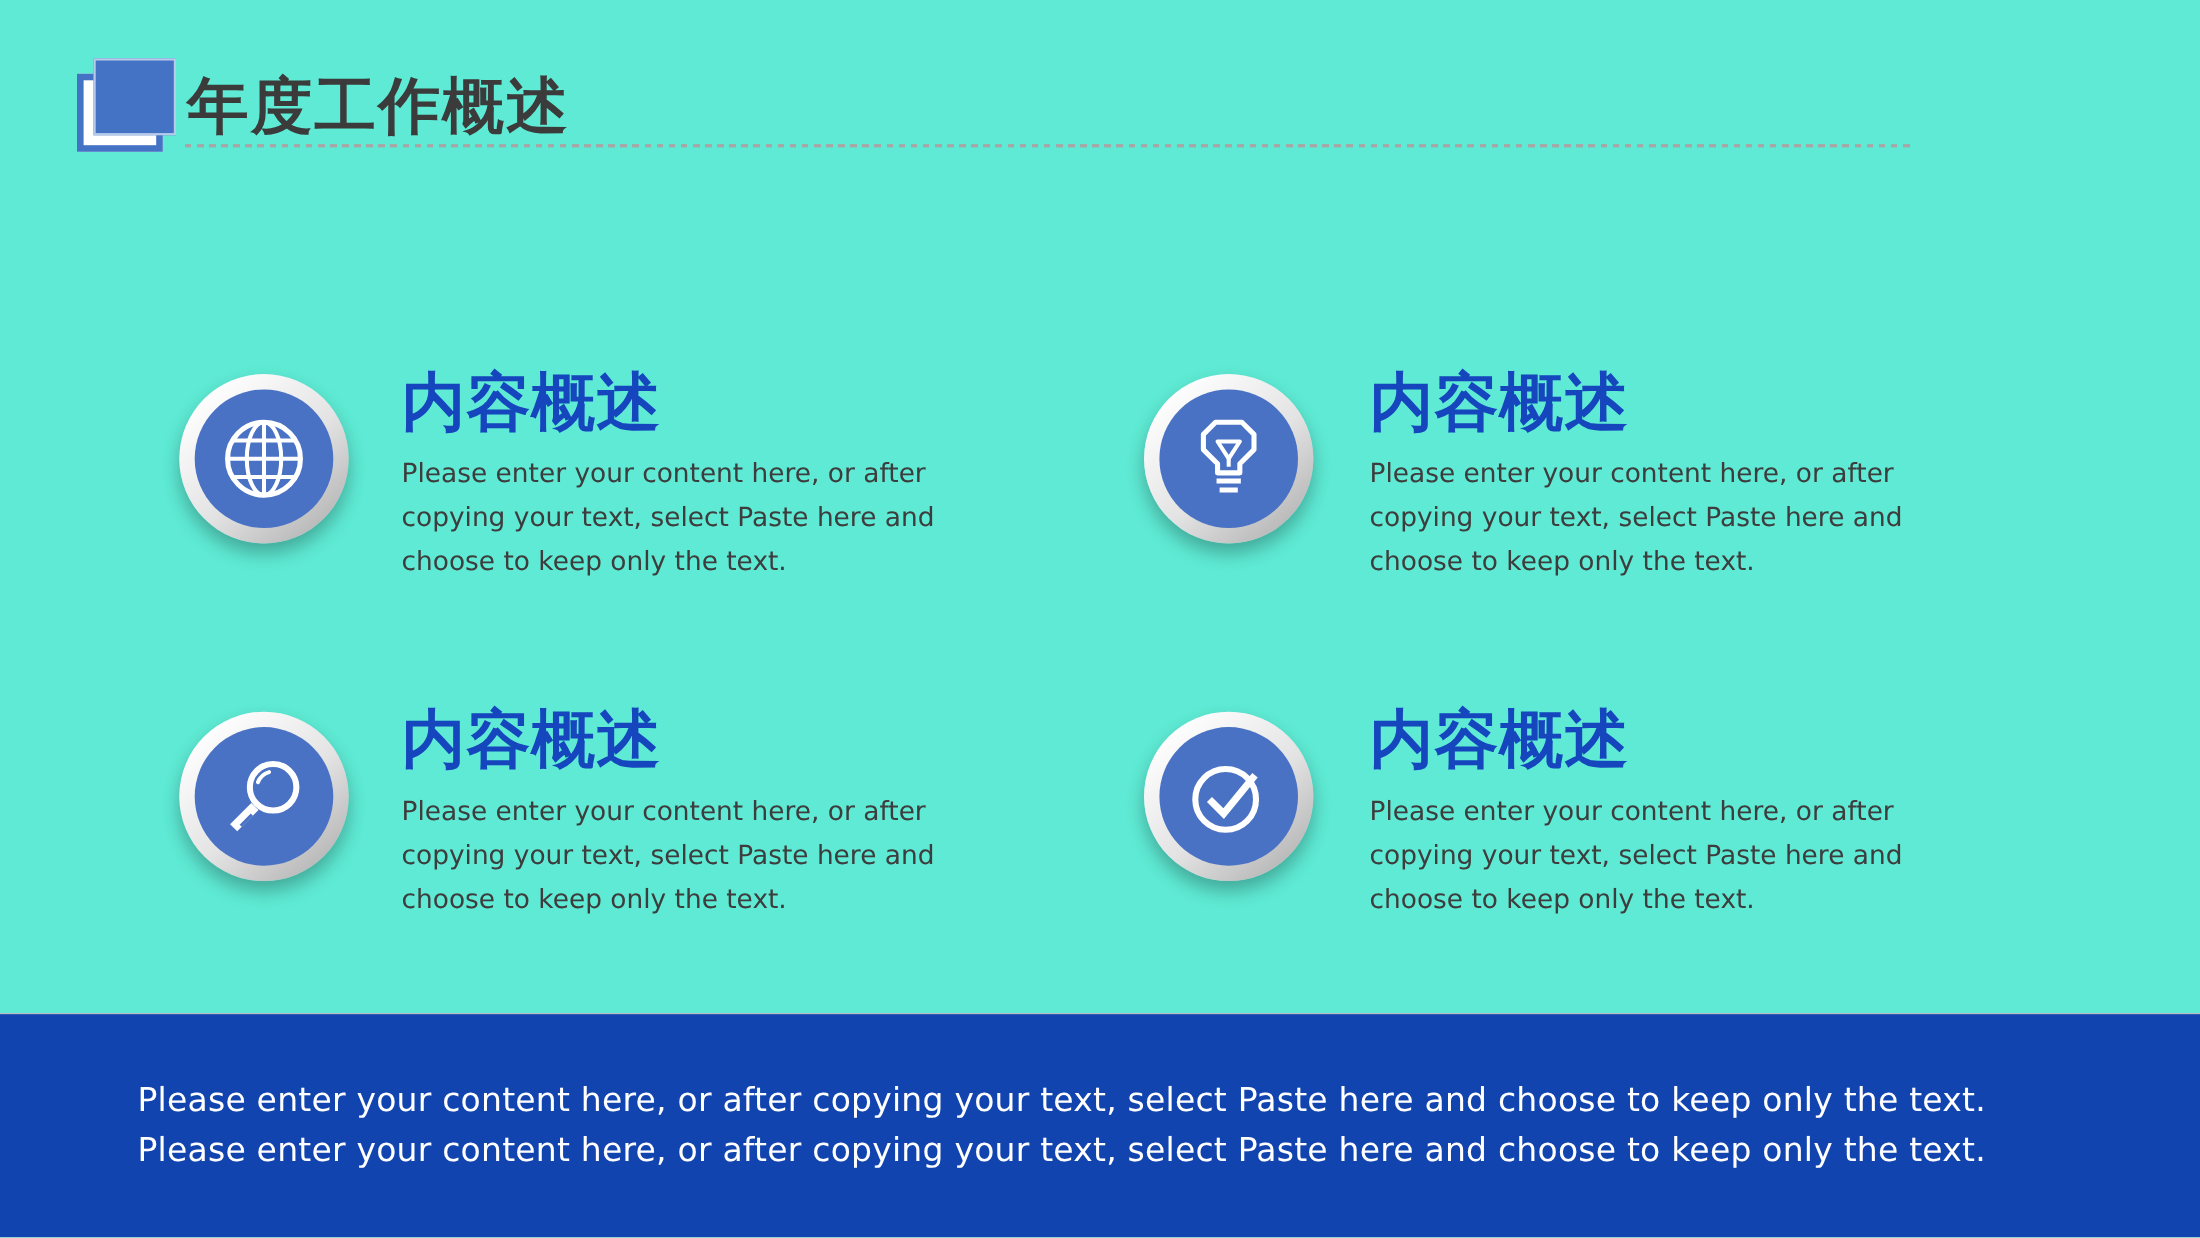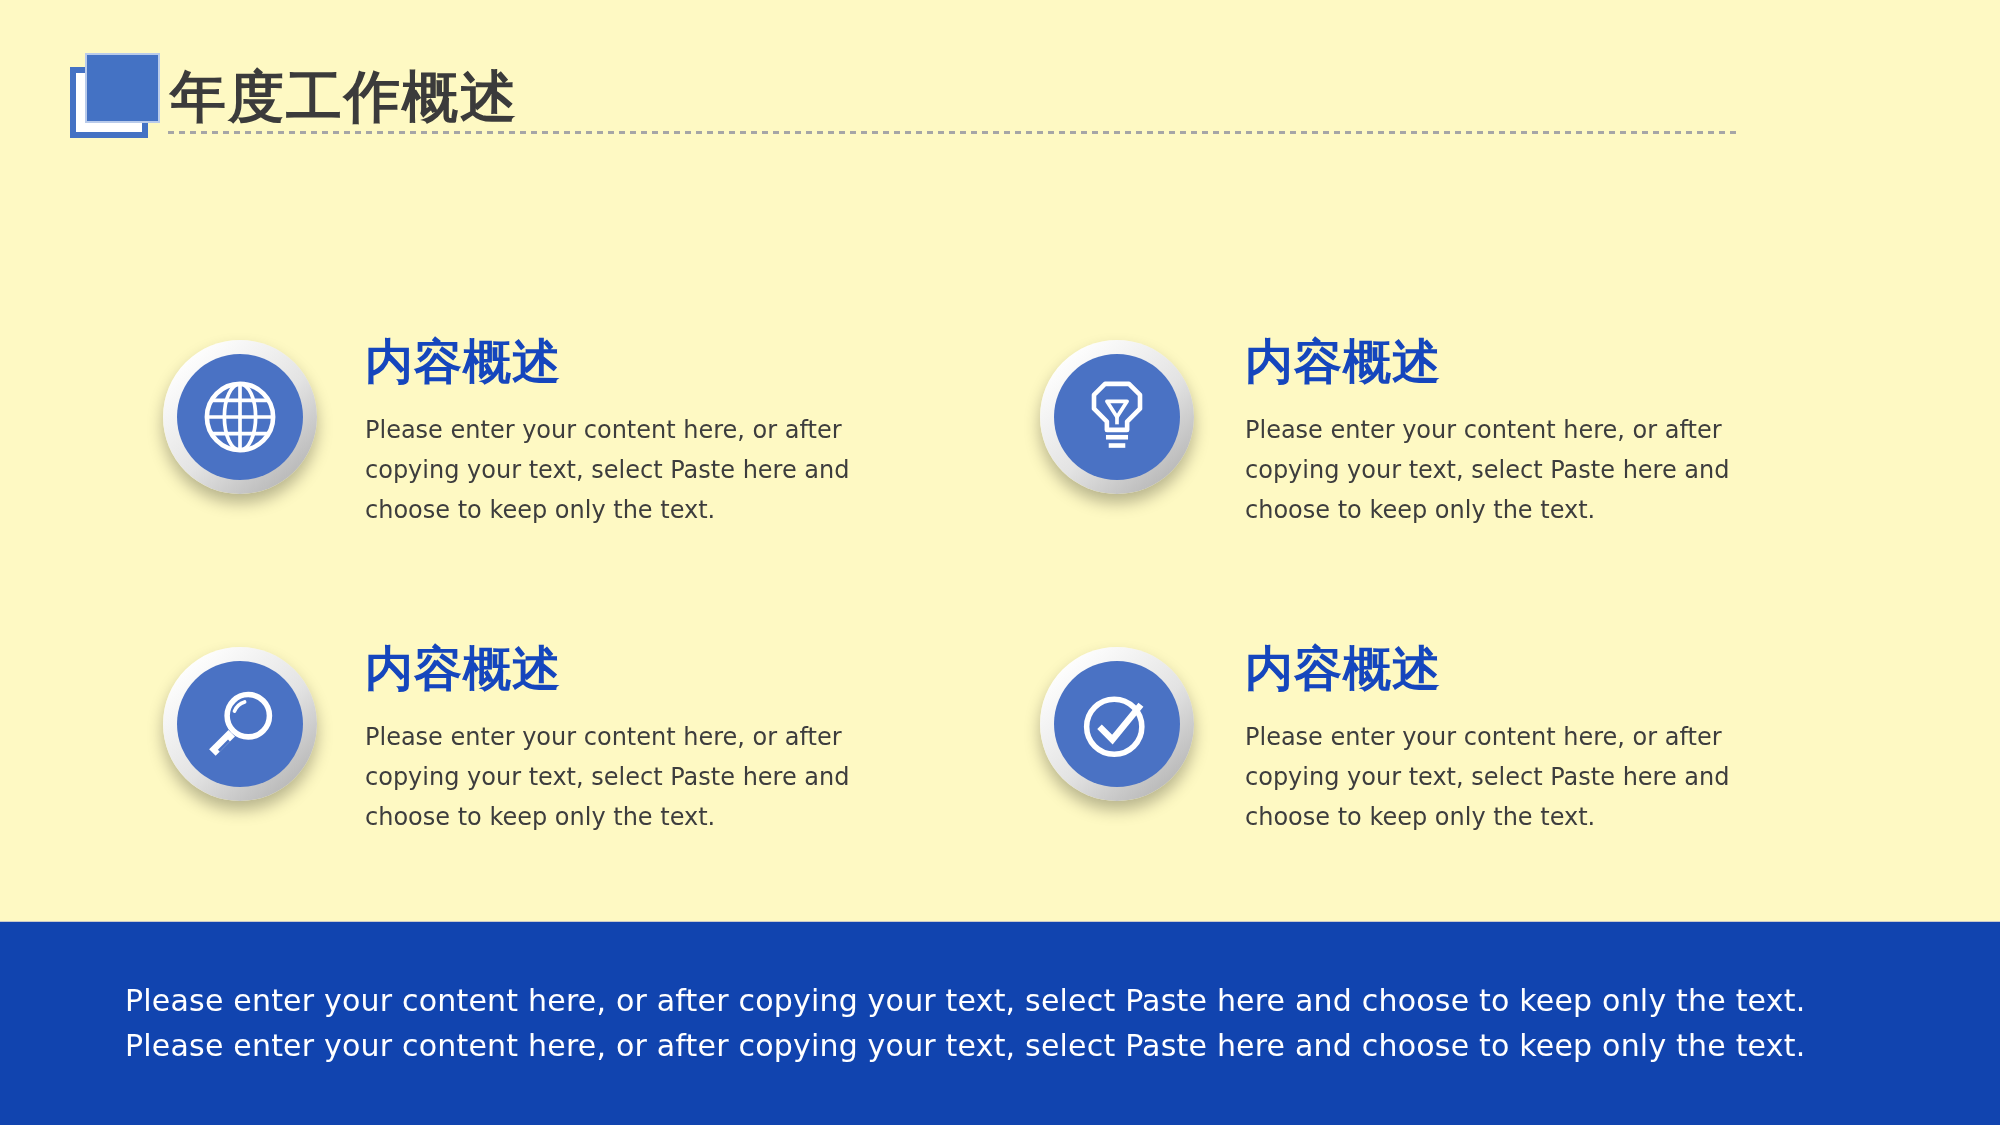--- a/index.html
+++ b/index.html
@@ -1,20 +1,20 @@
 <!DOCTYPE html>
 <html><head>
 <meta charset="utf-8">
 <style>
   * { margin:0; padding:0; box-sizing:border-box; }
   html,body { background:#e8e8e8; }
   .slide {
     position:relative;
     width:2000px; height:1125px;
-    background:#fef9c3;
+    background:#5eead4;
     overflow:hidden;
     font-family:"DejaVu Sans","Liberation Sans",sans-serif;
   }
 
   
   .header-icon { position:absolute; left:70px; top:53px; width:110px; height:95px; }
   .header-icon .outline-sq {
     position:absolute; left:0; top:14px; width:78px; height:71px;
     border:6px solid #4472c4; background:#ffffff;
   }
@@ -39,22 +39,22 @@
   }
   .medallion-inner {
     width:126px; height:126px; border-radius:50%;
     background:#4a72c4;
     display:flex; align-items:center; justify-content:center;
   }
   .medallion-inner svg { width:92px; height:92px; display:block; }
 
   .item-text { position:absolute; width:520px; }
   .item-heading {
-    font-size:48px; font-weight:bold; color:#1546bd;
-    line-height:58px; letter-spacing:1px;font-family:Liberation Mono, monospace;
+    font-size:58px; font-weight:bold; color:#1546bd;
+    line-height:58px; letter-spacing:1px;
   }
   .item-body {
     margin-top:16px; width:512px;
     font-size:24px; line-height:40px; color:#3d3d3d;
   }
 
   
   .pos-med-r1c1 { left:163px; top:340px; }
   .pos-med-r1c2 { left:1040px; top:340px; }
   .pos-med-r2c1 { left:163px; top:647px; }

